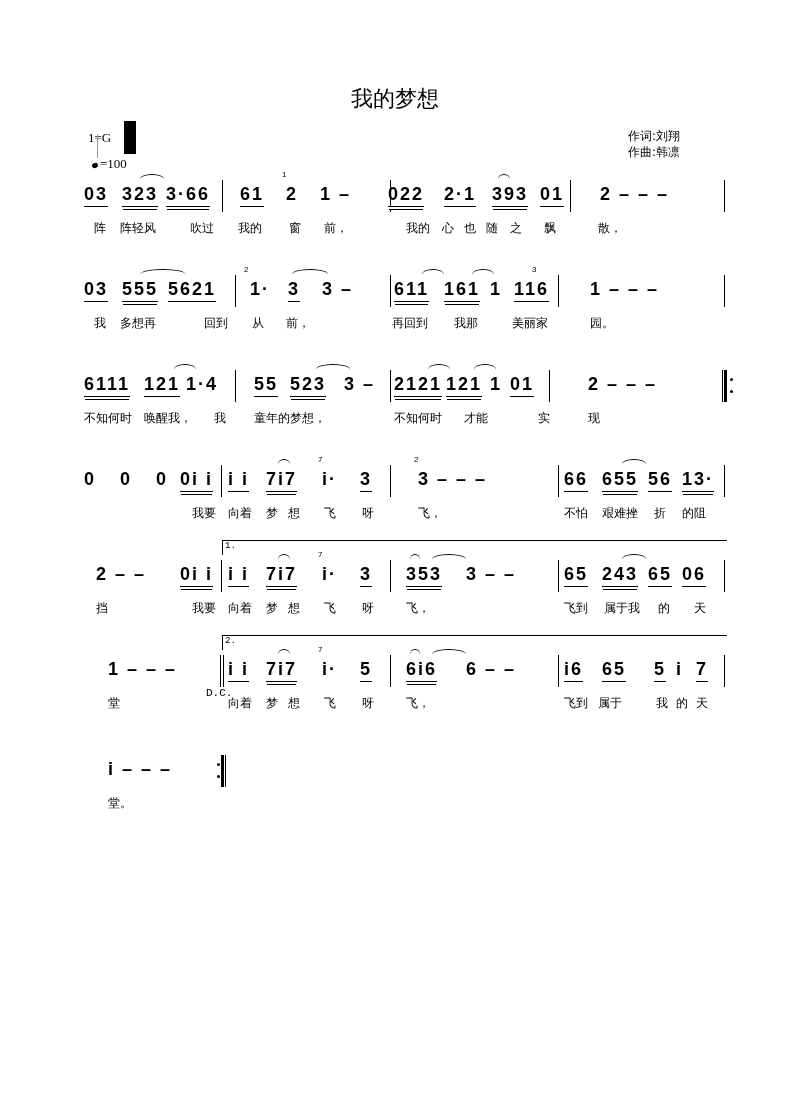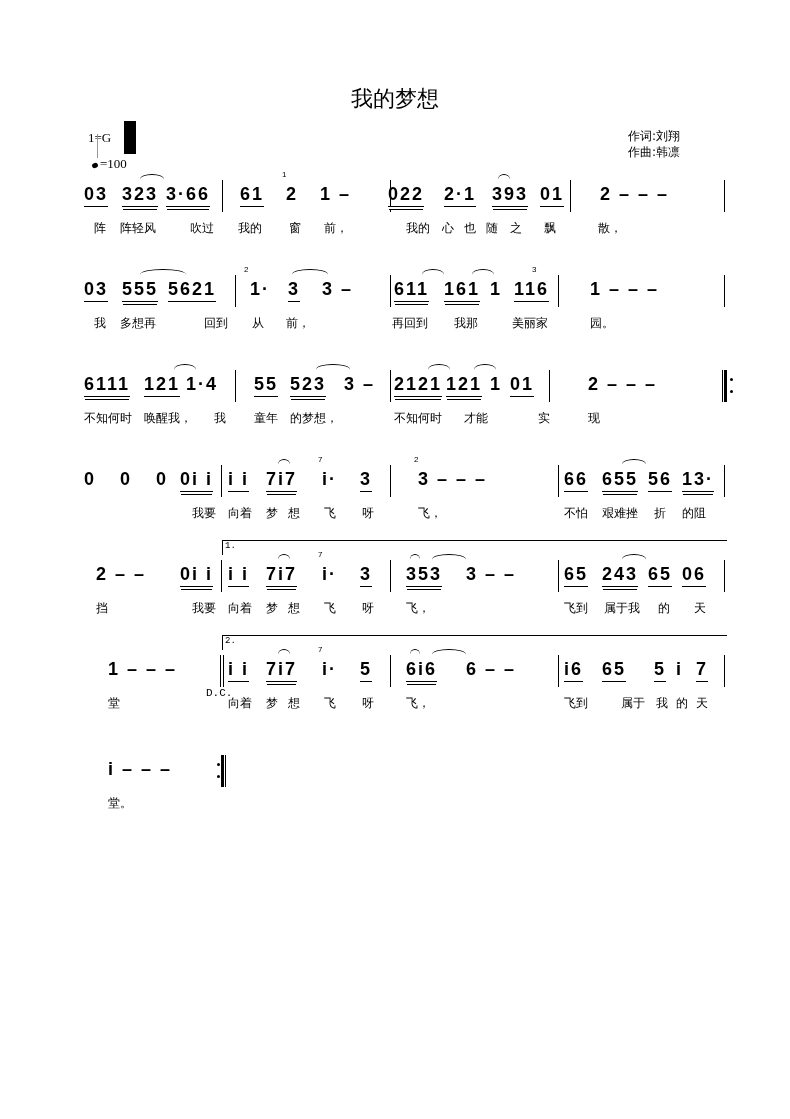--- a/index.html
+++ b/index.html
@@ -151,21 +151,21 @@
     <span class="bar" style="left:467px"></span>
     <span class="n" style="left:506px">2 – – –</span>
     <span class="dbar" style="left:640px"></span>
     <span class="repdots" style="left:648px"></span>
   </div>
   <div class="lyrics">
     <span class="ly" style="left:2px">不知何时</span>
     <span class="ly" style="left:62px">唤醒我，</span>
     <span class="ly" style="left:132px">我</span>
     <span class="ly" style="left:172px">童年</span>
-    <span class="ly" style="left:208px">的梦想，</span>
+    <span class="ly" style="left:196px">的梦想，</span>
     <span class="ly" style="left:312px">不知何时</span>
     <span class="ly" style="left:382px">才能</span>
     <span class="ly" style="left:456px">实</span>
     <span class="ly" style="left:506px">现</span>
   </div>
 </div>
 
 <div class="row" style="top:465px;">
   <div class="notes">
     <span class="n" style="left:2px">0</span>
@@ -273,21 +273,21 @@
   </div>
   <div class="lyrics">
     <span class="ly" style="left:26px">堂</span>
     <span class="ly" style="left:146px">向着</span>
     <span class="ly" style="left:184px">梦</span>
     <span class="ly" style="left:206px">想</span>
     <span class="ly" style="left:242px">飞</span>
     <span class="ly" style="left:280px">呀</span>
     <span class="ly" style="left:324px">飞，</span>
     <span class="ly" style="left:482px">飞到</span>
-    <span class="ly" style="left:539px">属于</span>
+    <span class="ly" style="left:516px">属于</span>
     <span class="ly" style="left:574px">我</span>
     <span class="ly" style="left:594px">的</span>
     <span class="ly" style="left:614px">天</span>
   </div>
 </div>
 
 <div class="row" style="top:755px;">
   <div class="notes">
     <span class="n" style="left:26px">i – – –</span>
     <span class="repdots" style="left:135px"></span>

